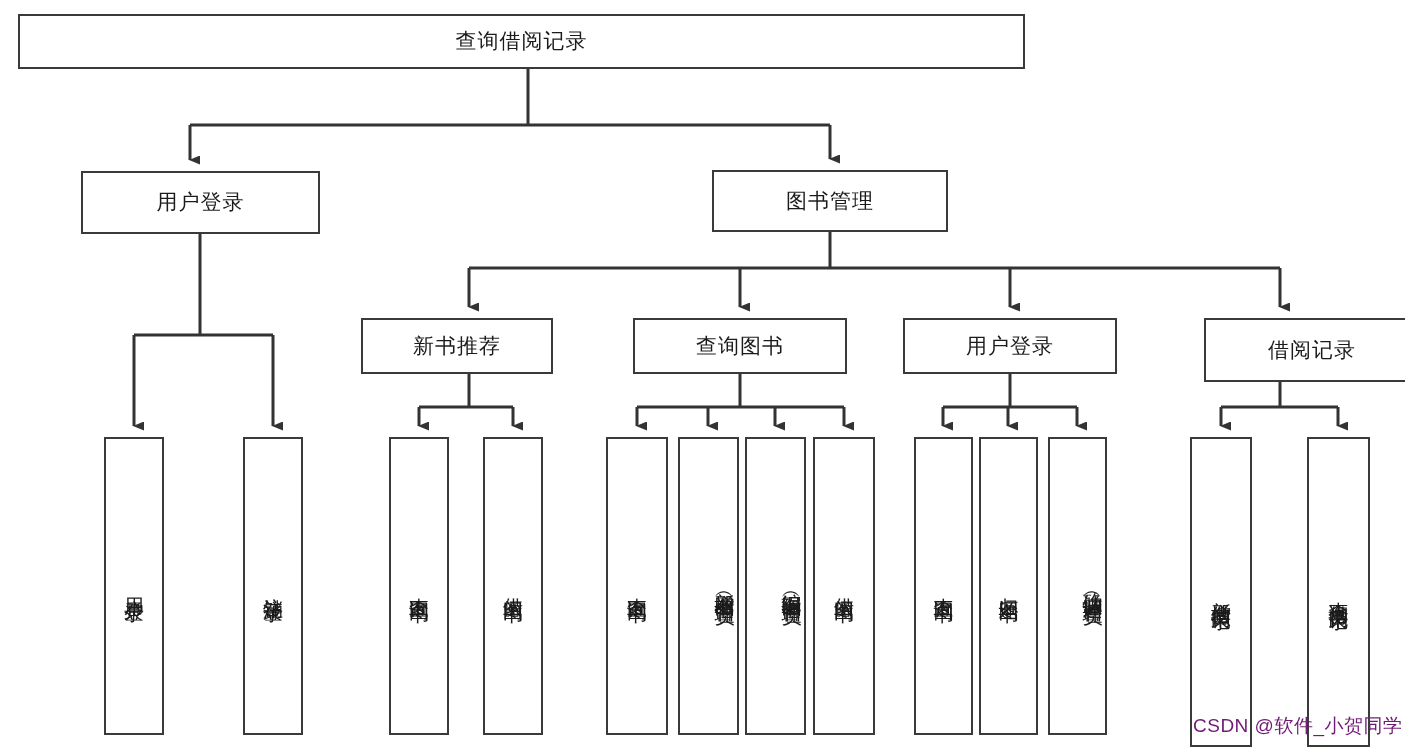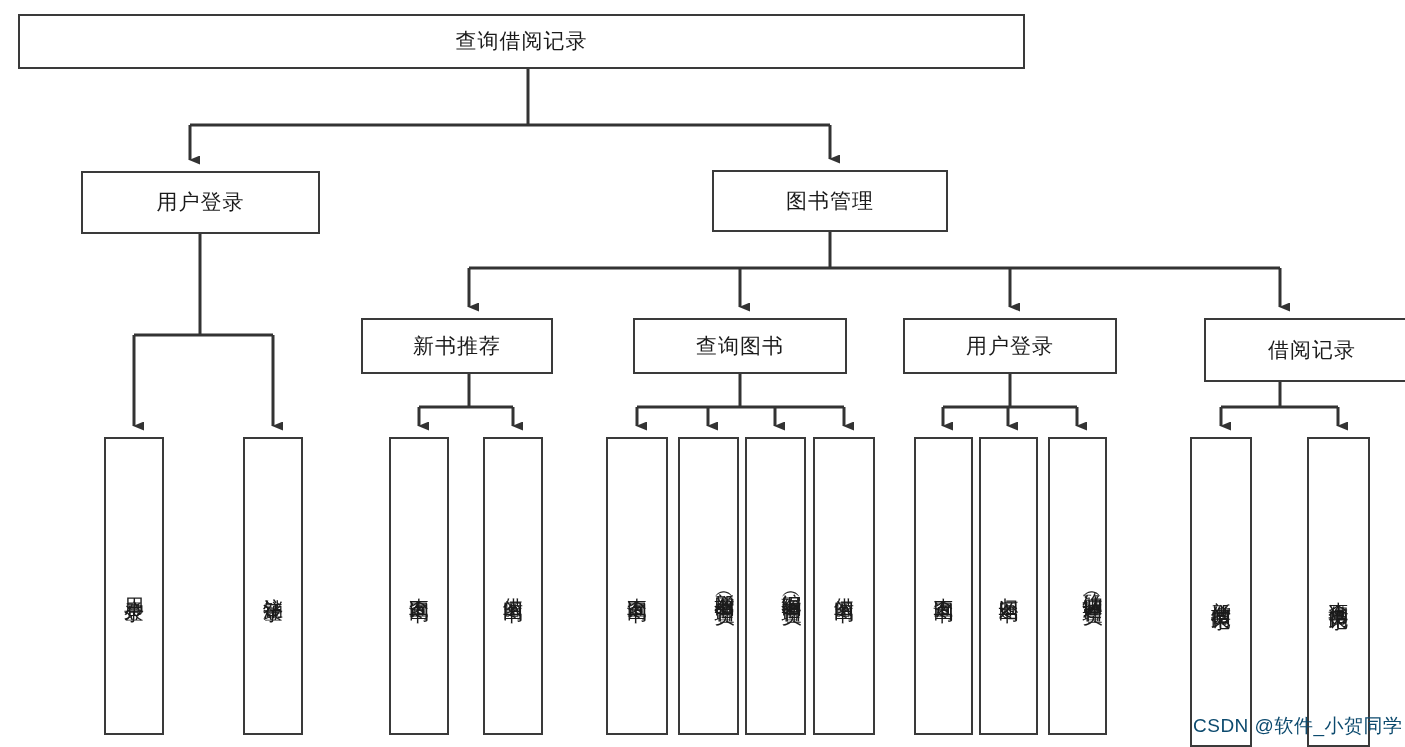--- a/index.html
+++ b/index.html
@@ -51,21 +51,21 @@
   }
   .node.vert .vtext {
     writing-mode: vertical-rl;
     text-orientation: upright;
     display: block;
     white-space: nowrap;
   }
   .watermark {
     position: absolute;
     font-size: 19px;
-    color: #0c4a6e;
+    color: #701a75;
     white-space: nowrap;
     letter-spacing: 0.5px;
   }
 </style>
 </head>
 <body>
 
 <div id="canvas">
 
   <svg id="edges" viewBox="0 0 1405 747" xmlns="http://www.w3.org/2000/svg">

